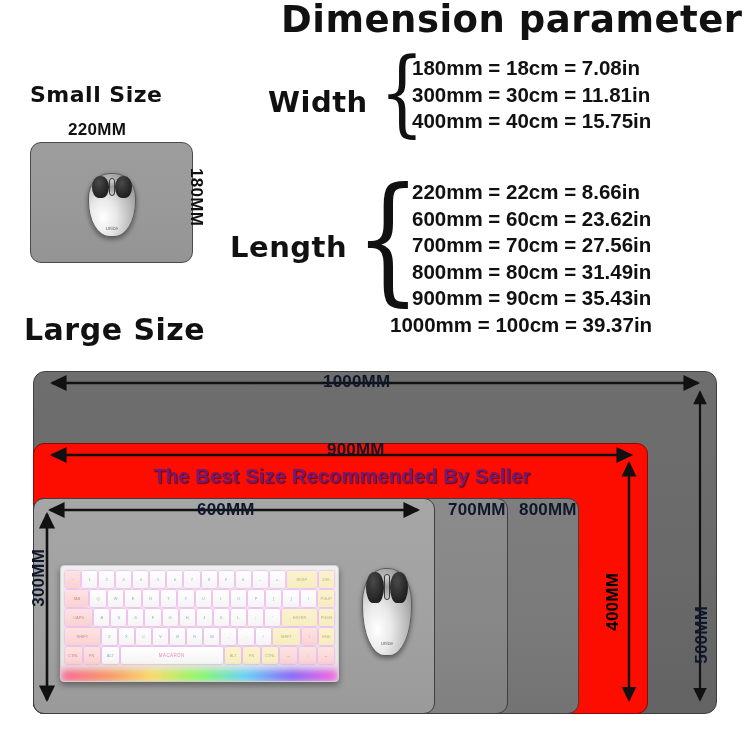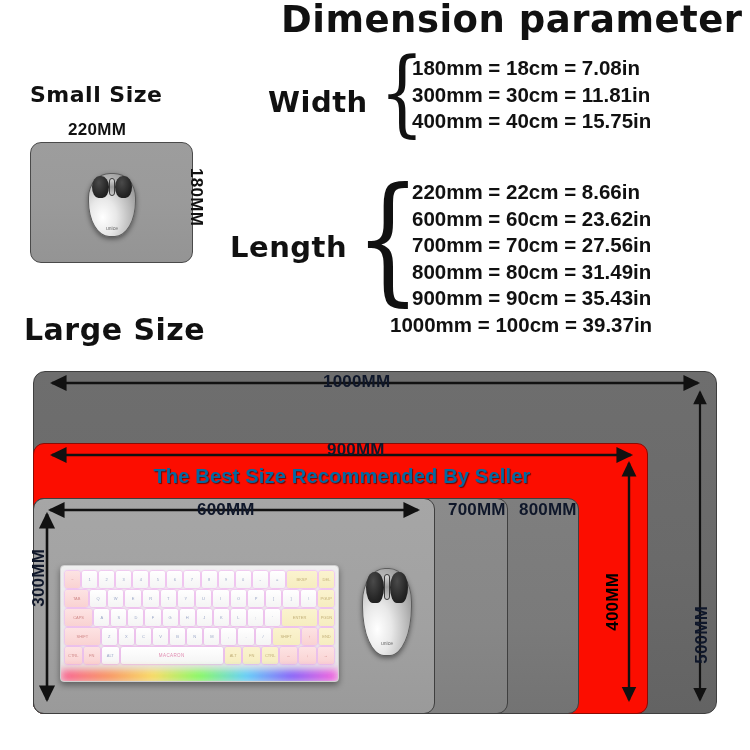--- a/index.html
+++ b/index.html
@@ -295,21 +295,21 @@
   
   .meas {
     font-family: "Liberation Sans", sans-serif;
     font-weight: bold;
     font-size: 17px;
     color: #0f172a;
     white-space: nowrap;
     letter-spacing: 0.2px;
   }
   .meas.white {
-    color: #0369a1;
+    color: #701a75;
     font-size: 20px;
     text-shadow: 1px 1px 1px rgba(0,0,0,0.55);
   }
   .meas.vert {
     writing-mode: vertical-rl;
     text-orientation: mixed;
     transform: rotate(180deg);
   }
   #m-1000 { left: 323px; top: 372px; }
   #m-900  { left: 327px; top: 440px; }

